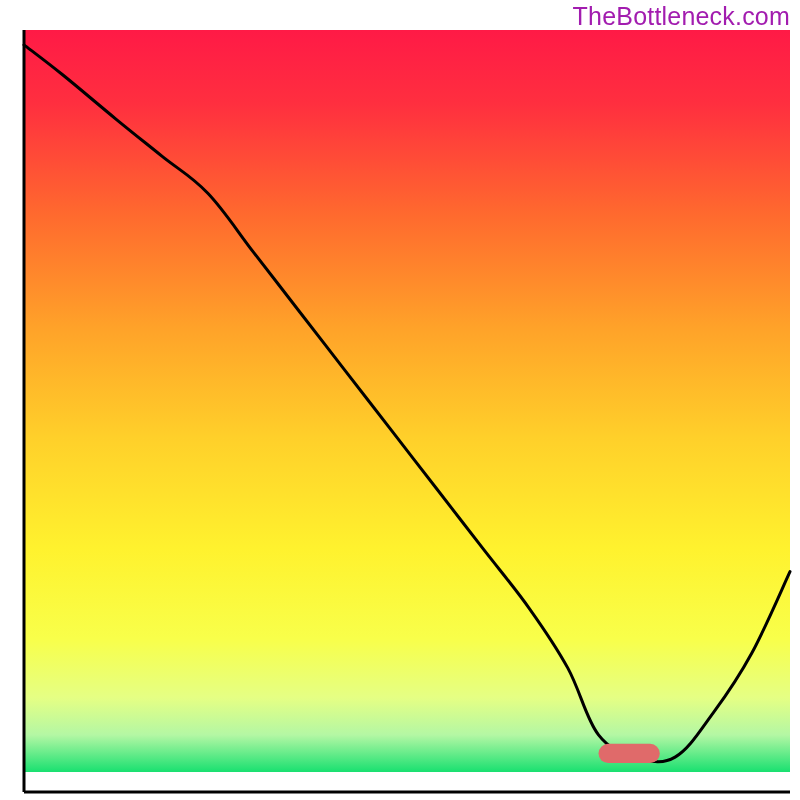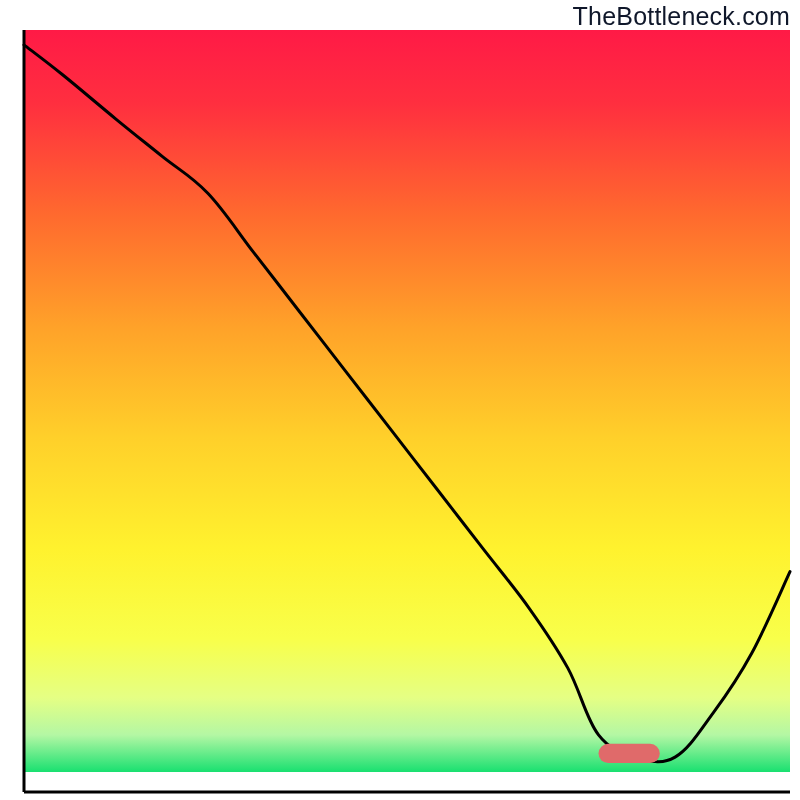--- a/index.html
+++ b/index.html
@@ -12,21 +12,21 @@
   }
   .container {
     position: relative;
     width: 800px;
     height: 800px;
   }
   .watermark {
     position: absolute;
     top: 2px;
     right: 10px;
-    color: #0f172a;
+    color: #a21caf;
     font-size: 25px;
     font-weight: 400;
     letter-spacing: 0.2px;
     z-index: 20;
   }
   svg.plot {
     position: absolute;
     left: 0;
     top: 0;
   }

